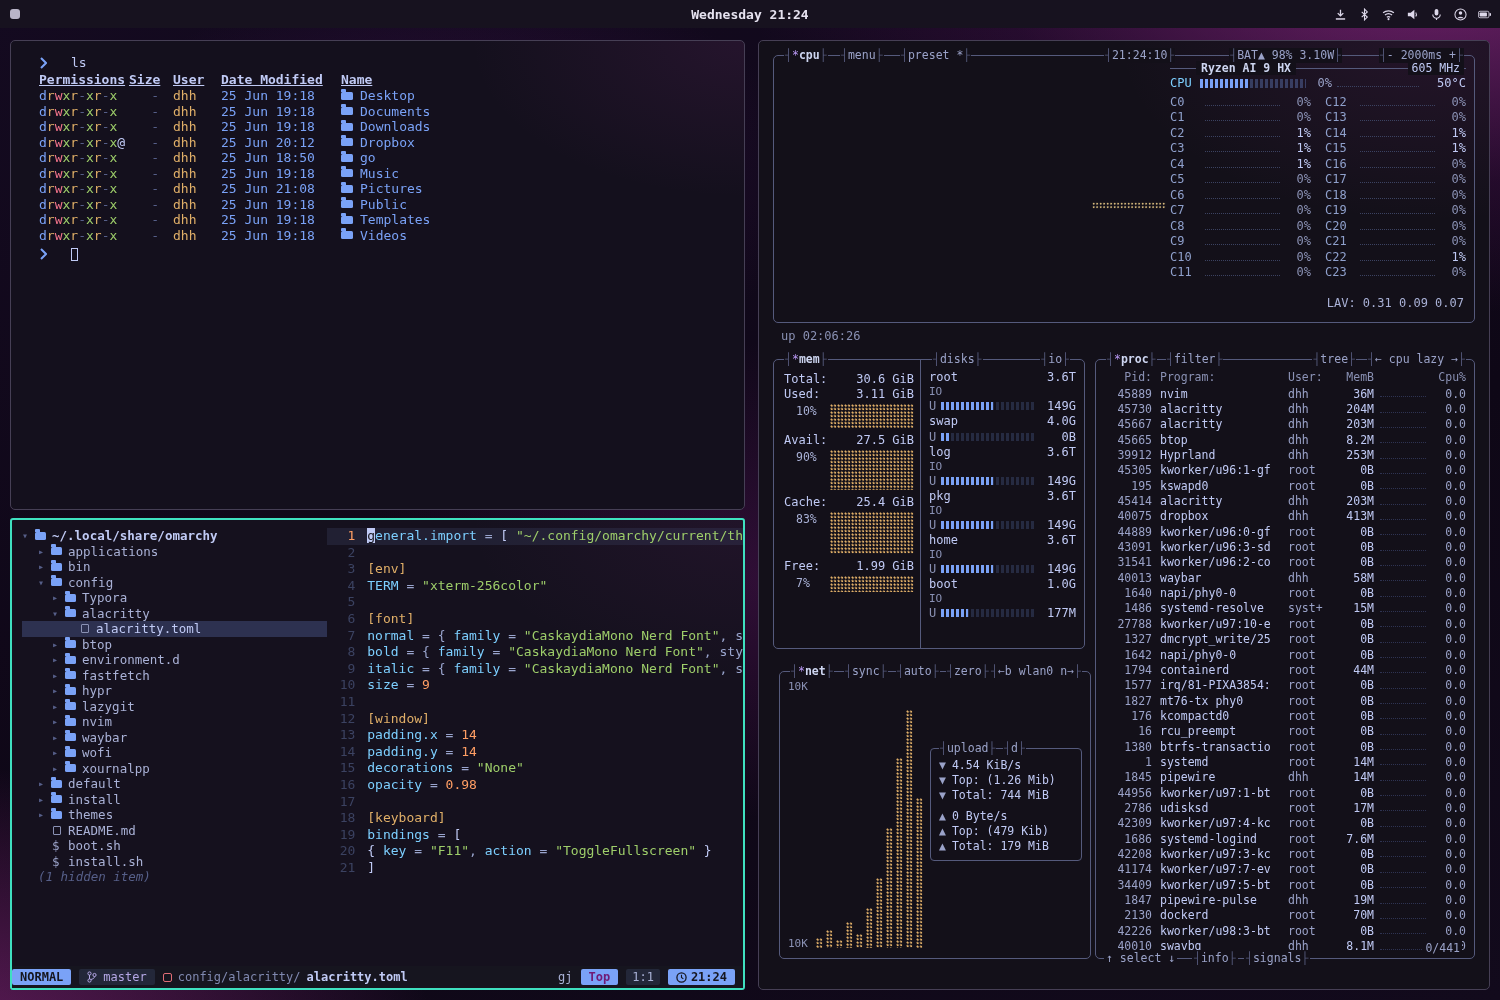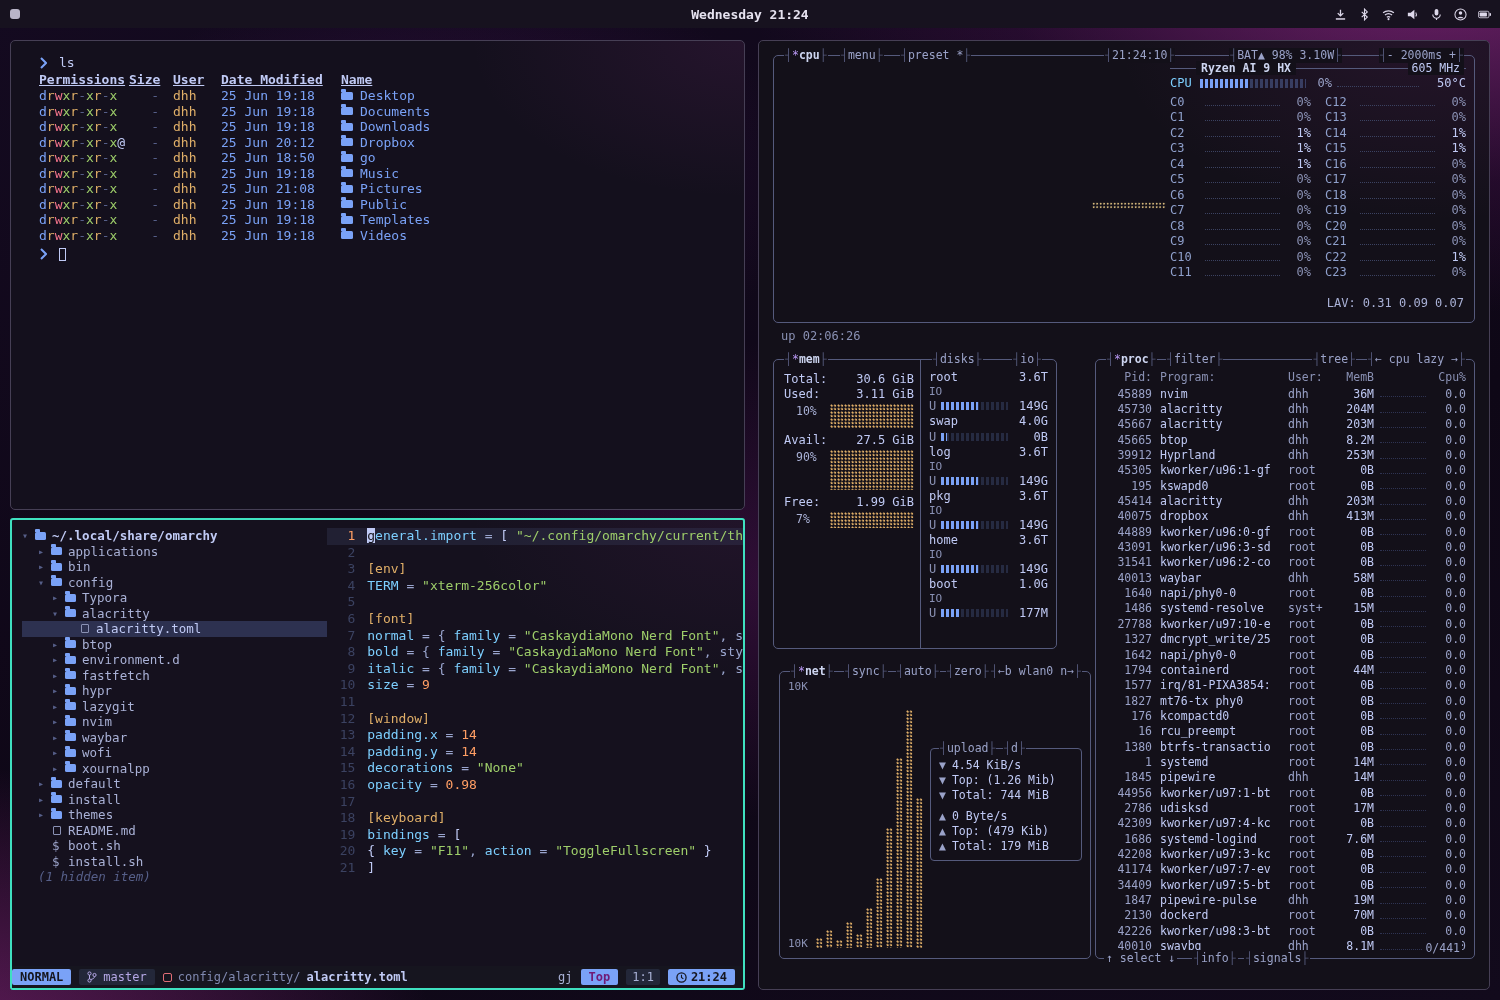--- a/index.html
+++ b/index.html
@@ -18,21 +18,21 @@
   .tb-title{position:absolute;left:0;right:0;text-align:center}
   .tb-icons{position:absolute;right:8px;top:0;height:28px;display:flex;align-items:center;gap:9px}
   .tbicon{display:inline-flex;width:15px;height:15px;align-items:center;justify-content:center;color:#ddd8ea}
   .tbicon svg{width:13px;height:13px}
   
   .window{position:absolute;border-radius:5px}
   
   .ls-window{left:10px;top:40px;width:735px;height:470px;background:
       radial-gradient(420px 240px at 100% 0%, rgba(140,45,140,.14), transparent 65%),#14101d;
       border:1px solid var(--inactive-border,#463f55);padding:14px 10px 0 28px;font-size:13px;line-height:15.5px}
-  .prompt-line{display:flex;align-items:center;gap:12px;height:16px;margin-bottom:1px}
+  .prompt-line{display:flex;align-items:center;gap:24px;height:16px;margin-bottom:1px}
   .prompt-sym{color:var(--blue,#7aa2f7);display:inline-flex}
   .cursor-hollow{display:inline-block;width:7px;height:13px;border:1px solid #c0caf5}
   .ls-header{display:flex;height:16px}
   .ls-header span{text-decoration:underline;color:var(--fg,#c0caf5);font-weight:bold}
   .ls-row{display:flex;height:15.5px;align-items:center}
   .c-perm{width:90px}.c-size{width:30px;text-align:right}.c-user{width:40px;margin-left:14px;color:var(--yellow,#e0af68)}
   .c-date{width:112px;margin-left:8px;color:var(--blue,#7aa2f7)}.c-name{flex:1;margin-left:8px;color:var(--blue,#7aa2f7);display:flex;align-items:center}
   .ls-header .c-user,.ls-header .c-date,.ls-header .c-name{color:var(--fg,#c0caf5)}
   .pc-d{color:var(--blue,#7aa2f7)}.pc-r{color:var(--yellow,#e0af68)}.pc-w{color:var(--red,#f7768e)}.pc-x{color:var(--green,#9ece6a)}.pc-dash{color:var(--fg-faint,#565f89)}.pc-at{color:var(--fg,#c0caf5)}
   .c-size{color:var(--fg-faint,#565f89)}
@@ -100,21 +100,21 @@
   .pct{color:#9aa2c8;width:26px;text-align:right}
   .temp{color:var(--fg,#c0caf5);width:42px;text-align:right}
   .cores{display:flex;gap:14px;margin-top:3px}
   .core-col{flex:1}
   .core-row{display:flex;align-items:center;height:15.5px}
   .cname{width:30px;color:#8fa0cc}
   .cpct{width:26px;text-align:right;color:#8a91b4}
   .cpct.one{color:var(--fg,#c0caf5)}
   .lav{text-align:right;color:#a9b1d6;margin-top:16px;padding-right:2px}
   .uptime{position:absolute;left:22px;top:288px;color:#8a91b4}
-  .mem-box{left:14px;top:318px;width:284px;height:290px;display:flex}
+  .mem-box{left:14px;top:318px;width:312px;height:290px;display:flex}
   .mem-stats{width:146px;padding:12px 6px 0 10px}
   .mem-line{display:flex;justify-content:space-between;height:15px}
   .mlabel{color:var(--fg,#c0caf5)}.mval{color:var(--fg,#c0caf5)}
   .mem-line2{display:flex;align-items:flex-start;gap:6px;margin:2px 0 5px 12px}
   .mpct{color:#a9b1d6;width:28px;font-size:11.5px}
   .mgraph{flex:1;background-image:radial-gradient(circle at 1.5px 1.5px,var(--yellow,#e0af68) 1px,transparent 1.2px);background-size:3.5px 3.5px}
   .g1{height:24px}.g2{height:40px}.g3{height:42px}.g4{height:16px}
   .disks-panel{flex:1;border-left:1px solid var(--btop-border,#555a7c);padding:10px 8px 0 8px}
   .dline{display:flex;justify-content:space-between;height:15px}
   .dname{color:var(--fg,#c0caf5)}.dsize{color:var(--fg,#c0caf5)}
@@ -657,20 +657,30 @@
               <span class="mlabel">Avail:</span>
               <span class="mval">27.5 GiB</span>
             </div>
     <div class="mem-line2">
               <span class="mpct">90%</span>
               <span class="mgraph g2"></span>
             </div>
   </div>
   <div>
     <div class="mem-line">
+              <span class="mlabel">Cache:</span>
+              <span class="mval">25.4 GiB</span>
+            </div>
+    <div class="mem-line2">
+              <span class="mpct">83%</span>
+              <span class="mgraph g3"></span>
+            </div>
+  </div>
+  <div>
+    <div class="mem-line">
               <span class="mlabel">Free:</span>
               <span class="mval">1.99 GiB</span>
             </div>
     <div class="mem-line2">
               <span class="mpct">7%</span>
               <span class="mgraph g4"></span>
             </div>
   </div>
         </div>
       <div class="disks-panel">

